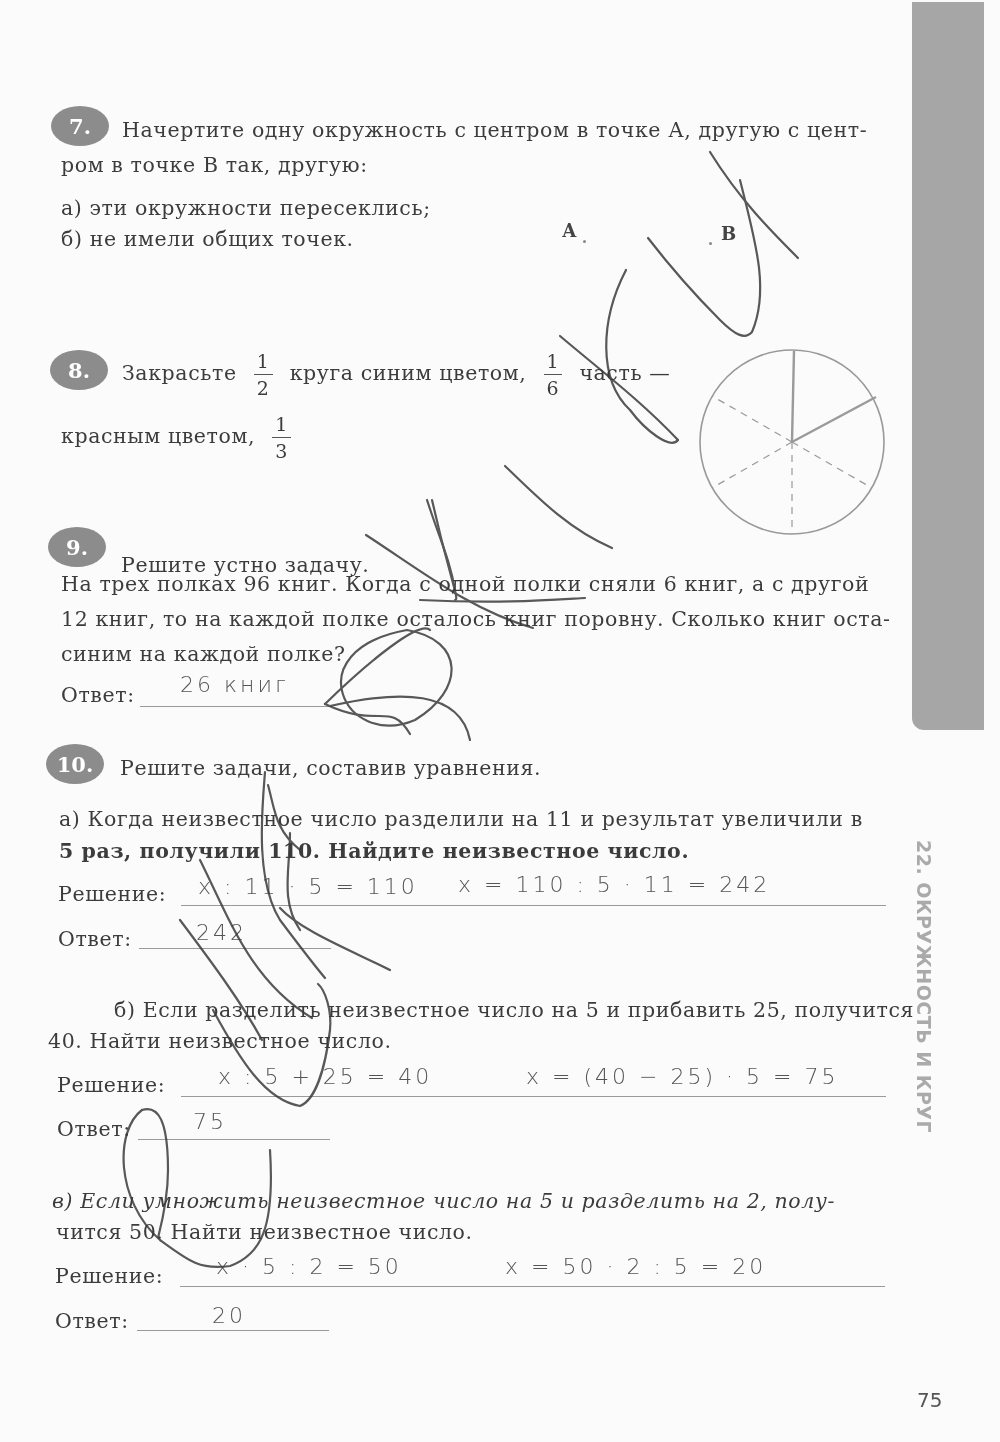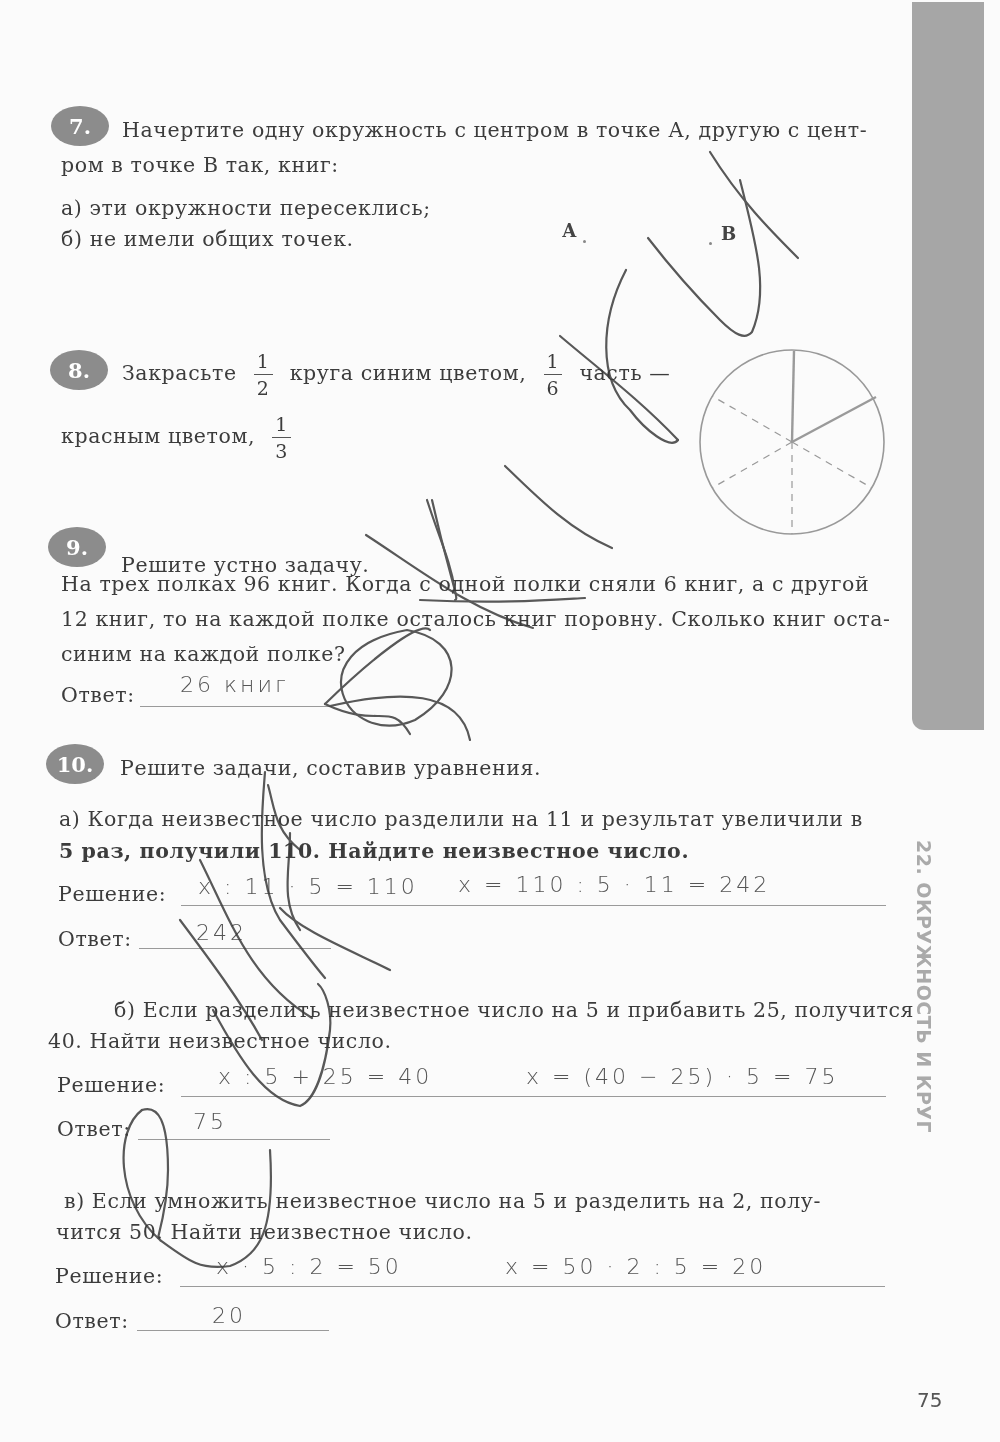--- a/index.html
+++ b/index.html
@@ -35,21 +35,21 @@
   svg.overlay { position: absolute; left: 0; top: 0; pointer-events: none; }
 </style>
 </head>
 <body>
 
 <div class="sidebar"></div>
 <div class="chapter">22. ОКРУЖНОСТЬ И КРУГ</div>
 
 <div class="badge" style="left:51px;top:106px;">7.</div>
 <div class="line" style="left:122px;top:118px;">Начертите одну окружность с центром в точке А, другую с цент-</div>
-<div class="line" style="left:61px;top:153px;">ром в точке В так, книг:</div>
+<div class="line" style="left:61px;top:153px;">ром в точке В так, другую:</div>
 <div class="line" style="left:61px;top:196px;">а) эти окружности пересеклись;</div>
 <div class="line" style="left:61px;top:227px;">б) не имели общих точек.</div>
 <div class="point-label" style="left:562px;top:220px;">А</div>
 <div class="point-dot" style="left:583px;top:240px;"></div>
 <div class="point-dot" style="left:709px;top:242px;"></div>
 <div class="point-label" style="left:721px;top:223px;">В</div>
 
 <div class="badge" style="left:50px;top:350px;">8.</div>
 <div class="line" style="left:122px;top:345px;line-height:56px;">
   <span>Закрасьте</span>
@@ -111,21 +111,21 @@
 <div class="line" style="left:74px;top:998px;margin-left:40px;">б) Если разделить неизвестное число на 5 и прибавить 25, получится</div>
 <div class="line" style="left:48px;top:1029px;">40. Найти неизвестное число.</div>
 <div class="line" style="left:57px;top:1073px;">Решение:</div>
 <div class="answer-line" style="left:181px;top:1096px;width:705px;"></div>
 <div class="hand" style="left:218px;top:1064px;">x : 5 + 25 = 40</div>
 <div class="hand" style="left:526px;top:1064px;">x = (40 − 25) · 5 = 75</div>
 <div class="line" style="left:57px;top:1117px;">Ответ:</div>
 <div class="answer-line" style="left:138px;top:1139px;width:192px;"></div>
 <div class="hand" style="left:193px;top:1109px;">75</div>
 
-<div class="line" style="left:64px;top:1189px;">в) Если умножить неизвестное число на 5 и разделить на 2, полу-</div>
+<div class="line" style="left:52px;top:1189px;font-style:italic;">в) Если умножить неизвестное число на 5 и разделить на 2, полу-</div>
 <div class="line" style="left:56px;top:1220px;">чится 50. Найти неизвестное число.</div>
 <div class="line" style="left:55px;top:1264px;">Решение:</div>
 <div class="answer-line" style="left:180px;top:1286px;width:705px;"></div>
 <div class="hand" style="left:216px;top:1254px;">x · 5 : 2 = 50</div>
 <div class="hand" style="left:505px;top:1254px;">x = 50 · 2 : 5 = 20</div>
 <div class="line" style="left:55px;top:1309px;">Ответ:</div>
 <div class="answer-line" style="left:137px;top:1330px;width:192px;"></div>
 <div class="hand" style="left:212px;top:1303px;">20</div>
 
 <div class="page-num">75</div>

